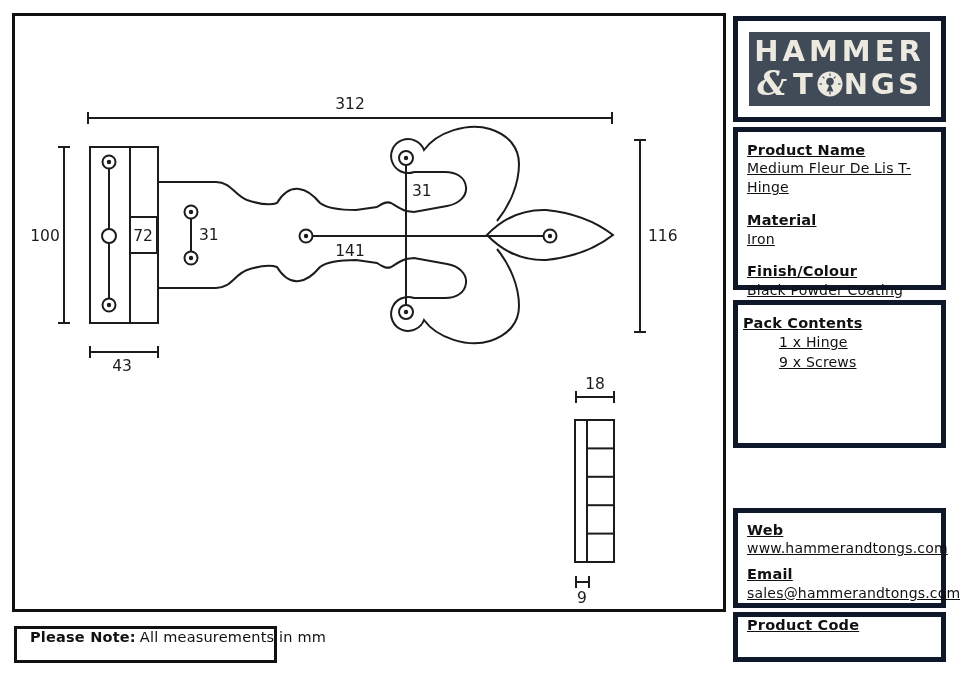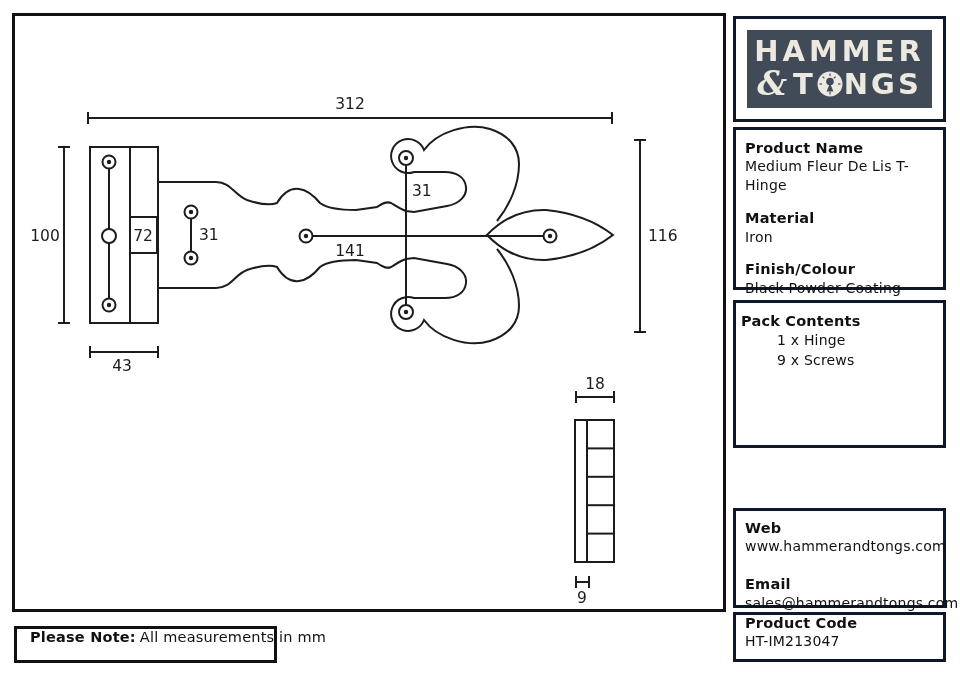--- a/index.html
+++ b/index.html
@@ -16,39 +16,39 @@
     position:absolute;left:14px;top:626px;width:263px;height:37px;
     border:3px solid #111;box-sizing:border-box;
     display:flex;align-items:flex-start;padding-left:13px;
     font-size:14.5px;letter-spacing:0.2px;white-space:pre;
   }
   .note-box b{margin-right:4px;}
 
   
   .panel-box{
     position:absolute;left:733px;width:213px;
-    border:3px solid #0f172a;box-sizing:border-box;background:#fff;
+    border:5px solid #0f172a;box-sizing:border-box;background:#fff;
   }
   #logo-box{top:16px;height:106px;}
   #details-box{top:127px;height:163px;padding:10px 9px;}
   #pack-box{top:300px;height:148px;padding:10px 5px;}
   #contact-box{top:508px;height:100px;padding:9px 9px;}
   #code-box{top:612px;height:50px;padding:0 9px;}
 
   .logo-inner{
     position:absolute;left:11px;top:11px;right:11px;bottom:11px;
     background:#414b57;color:#ece9e0;
     display:flex;flex-direction:column;align-items:center;justify-content:center;
   }
   .logo-line1{font-size:29px;font-weight:bold;letter-spacing:4px;line-height:1.05;}
   .logo-line2{font-size:29px;font-weight:bold;letter-spacing:3px;line-height:1.05;display:flex;align-items:center;}
   .logo-amp{font-family:"DejaVu Serif","Liberation Serif",serif;font-style:italic;font-size:33px;font-weight:bold;margin-right:3px;}
   .keyhole-wrap{display:inline-flex;margin:0 1px;}
 
-  .field{margin:0 0 15px 0;}
+  .field{margin:0 0 15px 0;text-decoration:underline;}
   .field .label{display:block;font-weight:bold;font-size:14.5px;line-height:1.2;letter-spacing:0.2px;}
   .field .value{display:block;font-size:14px;line-height:1.35;letter-spacing:0.2px;}
   .pack-item{font-size:14px;line-height:1.35;letter-spacing:0.2px;margin-left:36px;}
 </style>
 </head>
 <body>
 
 <svg id="sheet-svg" width="960" height="679" viewBox="0 0 960 679">
 
   <rect x="13.5" y="14.5" width="711" height="596" fill="none" stroke="#111" stroke-width="3"></rect>
@@ -242,28 +242,27 @@
 
 <div class="panel-box" id="pack-box">
   <div class="field">
     <span class="label">Pack Contents</span>
     <span class="pack-item">1 x Hinge</span><br>
     <span class="pack-item">9 x Screws</span>
   </div>
 </div>
 
 <div class="panel-box" id="contact-box">
-  <div class="field" style="margin-bottom:20px">
+  <div class="field" style="margin-bottom:8px">
     <span class="label">Web</span>
     <span class="value">www.hammerandtongs.com</span>
   </div>
   <div class="field">
     <span class="label">Email</span>
     <span class="value">sales@hammerandtongs.com</span>
   </div>
 </div>
 
 <div class="panel-box" id="code-box">
   <div class="field">
     <span class="label">Product Code</span>
-    <span class="value">HT-IM213047</span>
   </div>
 </div>
 
 </body></html>

